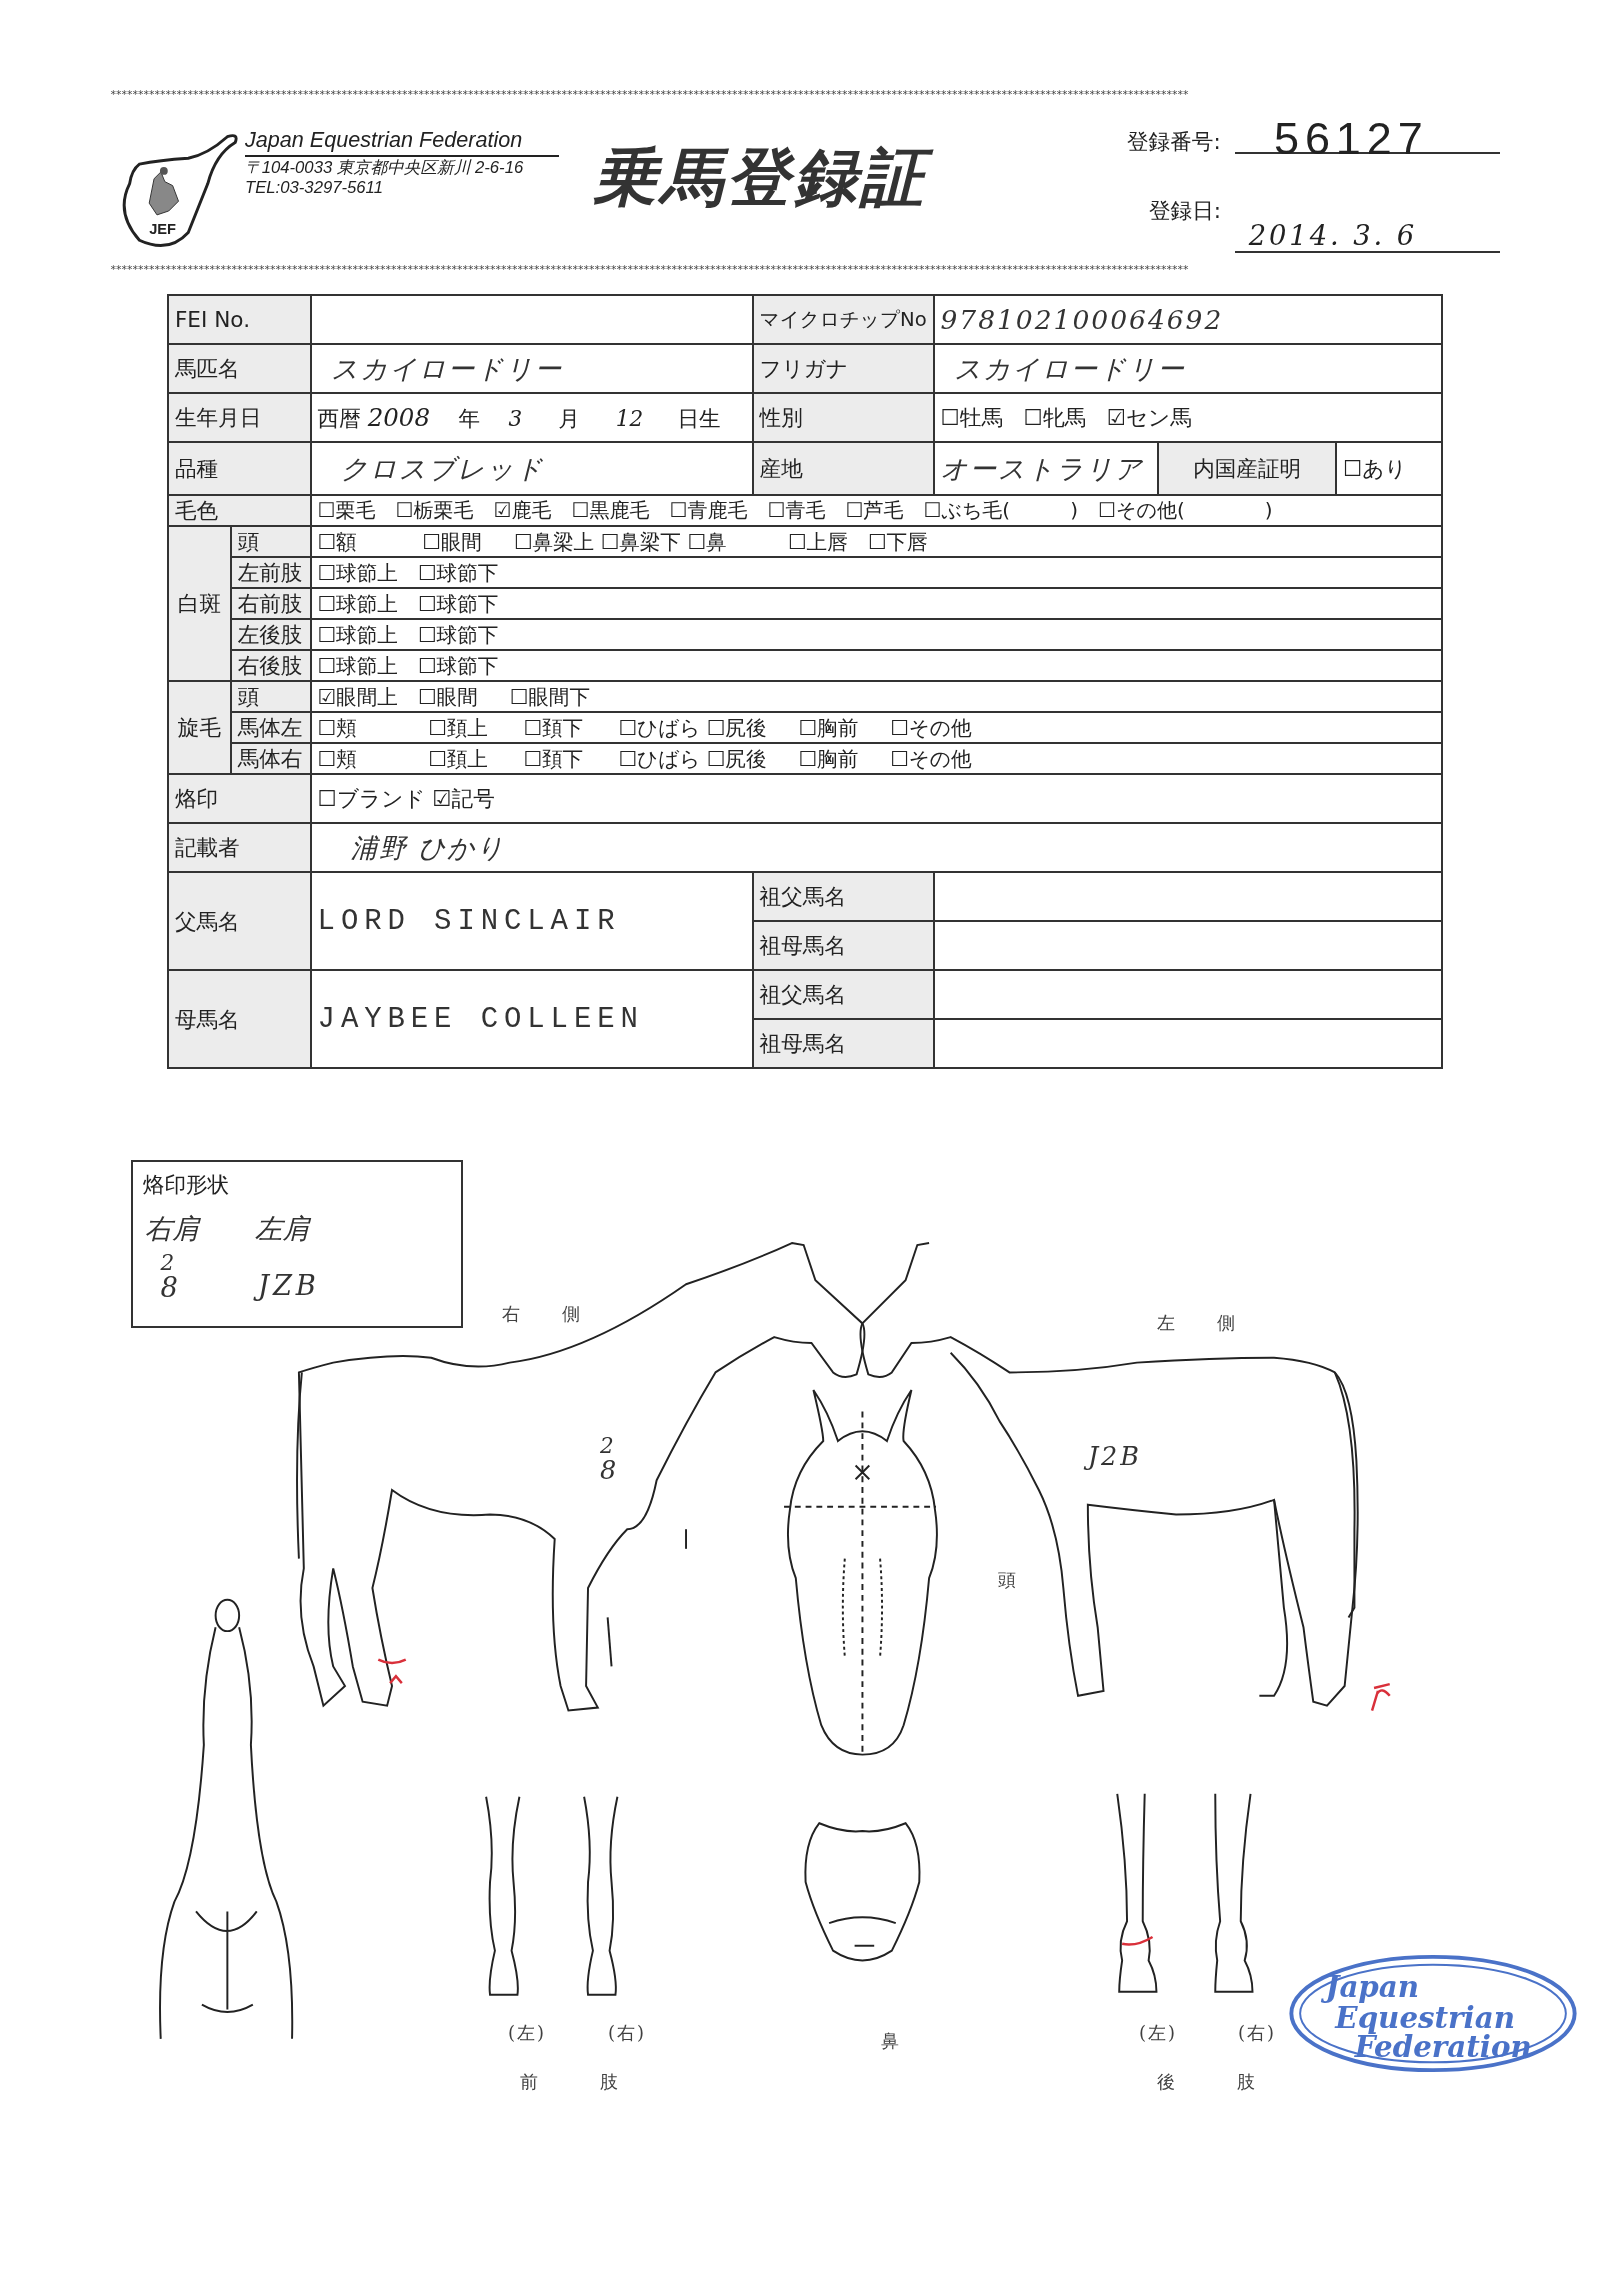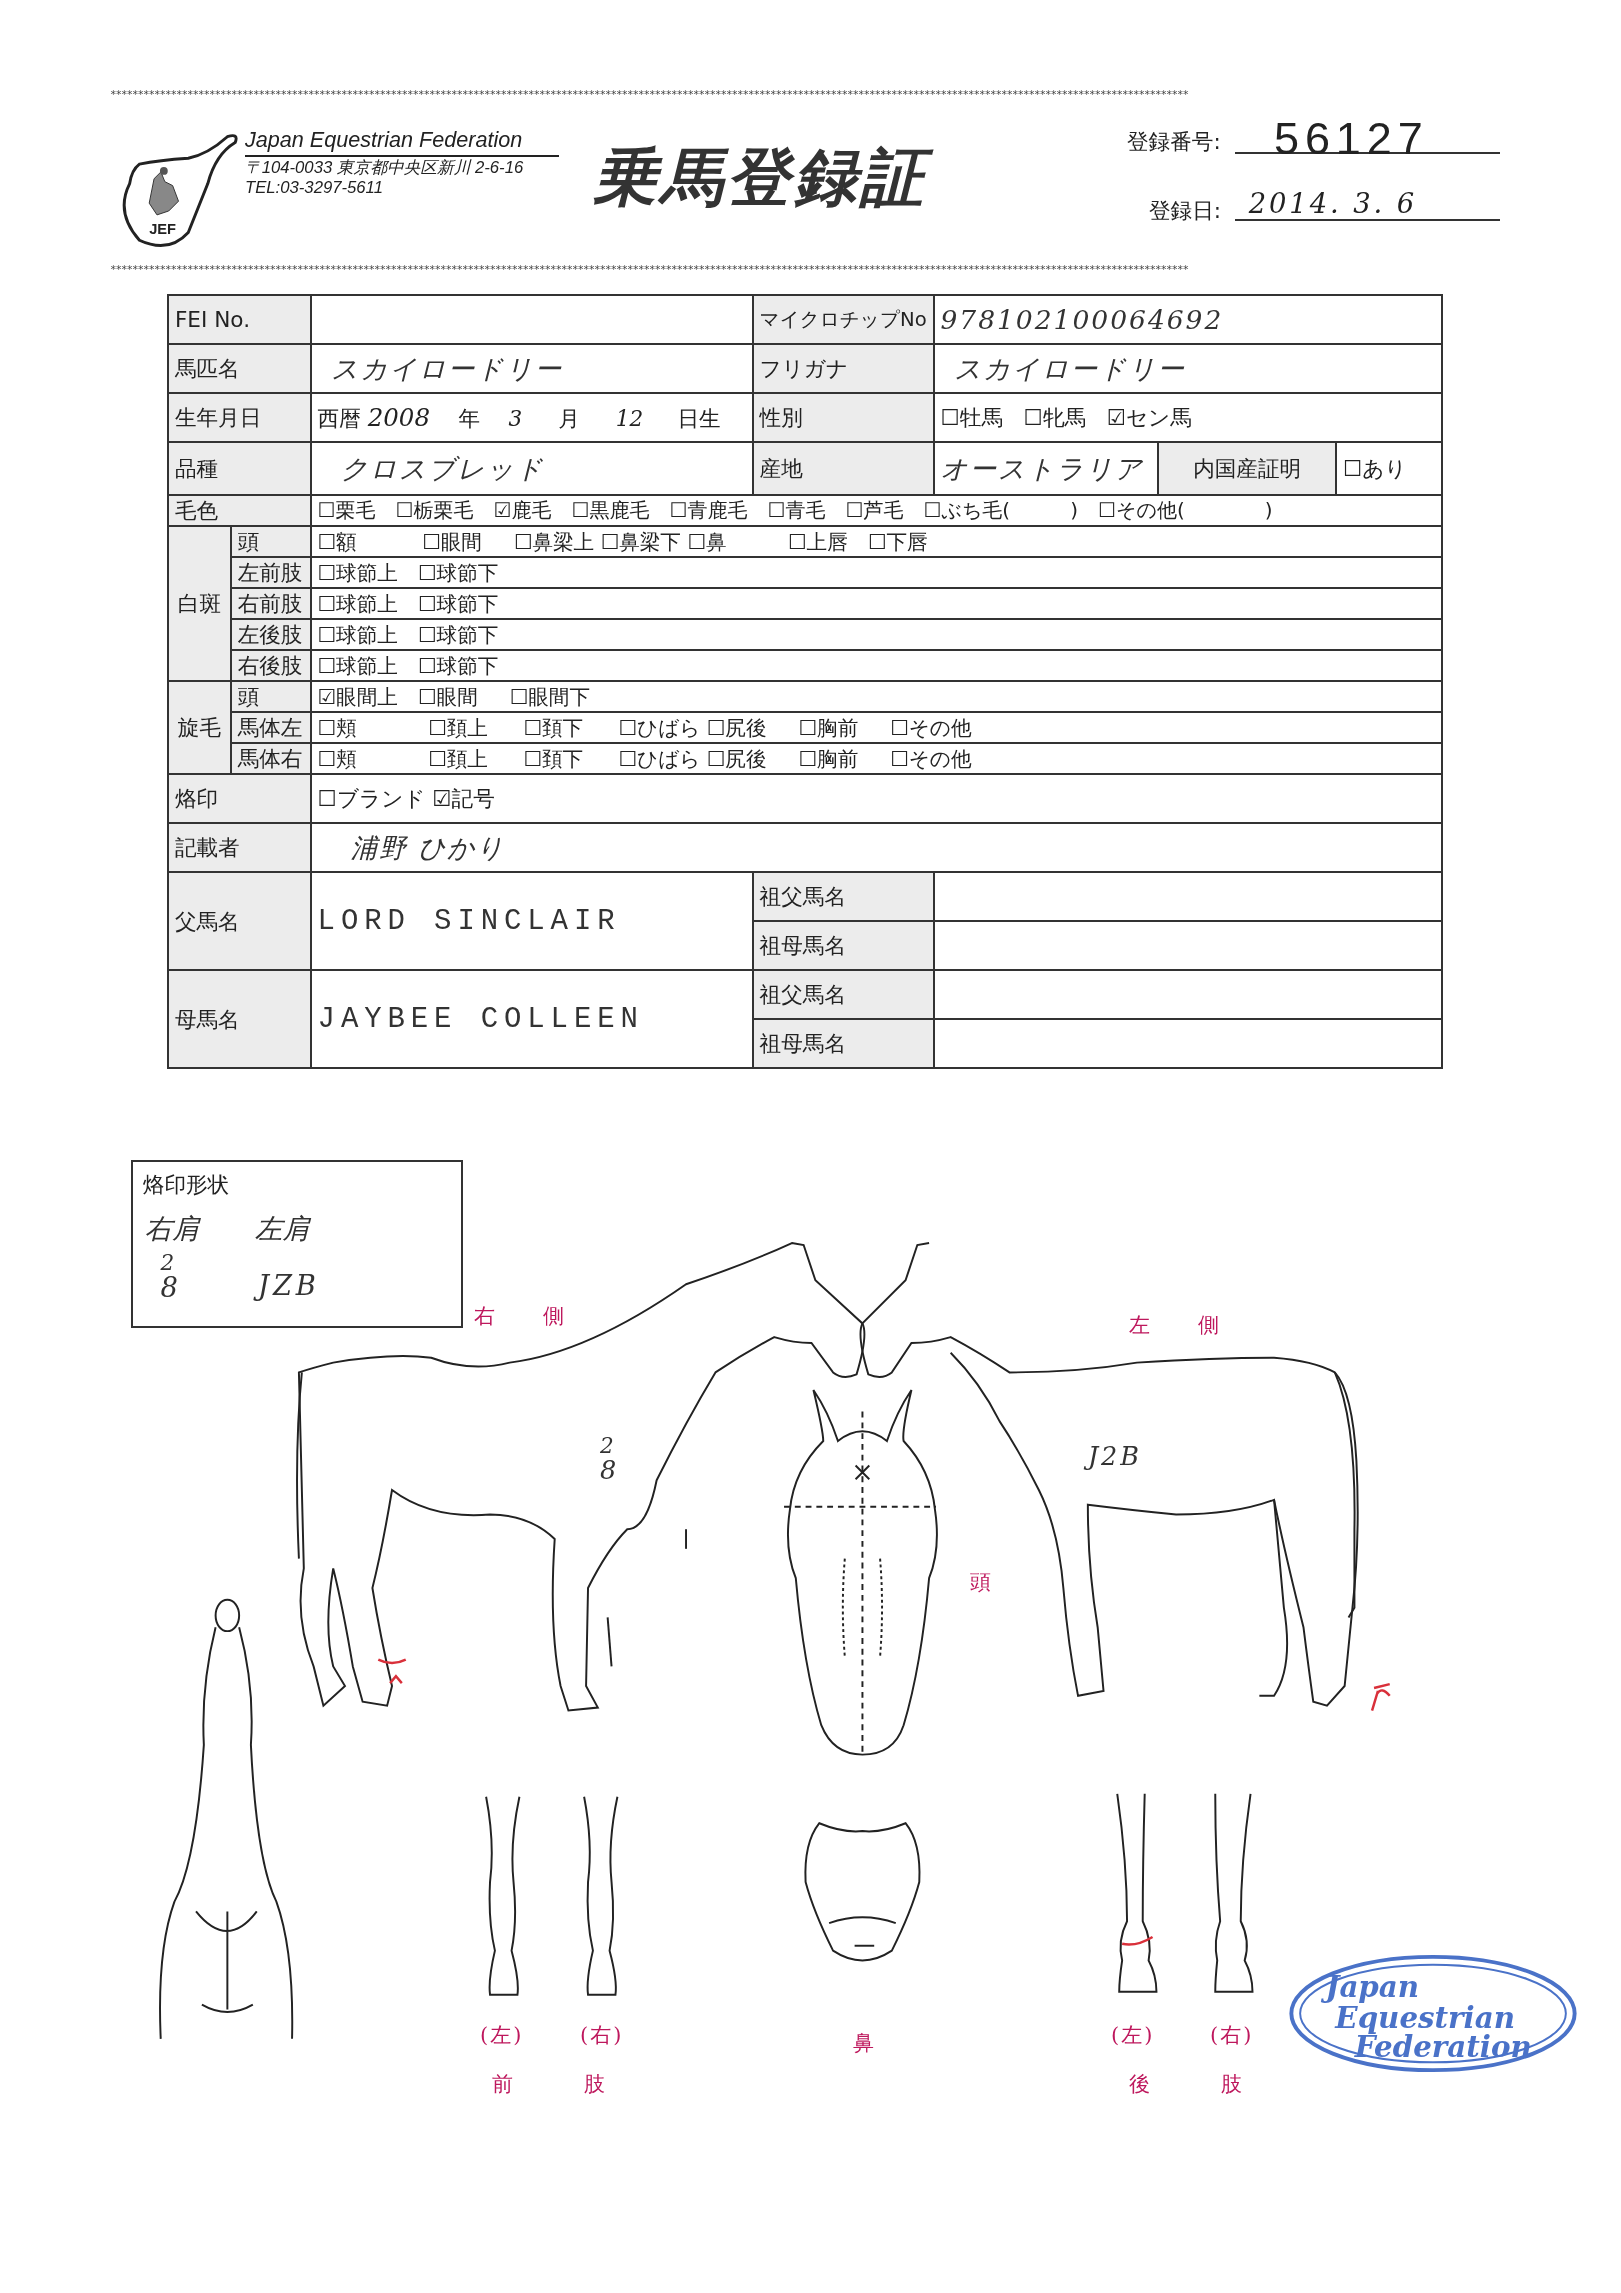--- a/index.html
+++ b/index.html
@@ -26,21 +26,21 @@
   td.lbl { background:#ececec; }
   td.hand { font-family:"DejaVu Serif", serif; font-style:italic; font-size:26.5px; color:#333; letter-spacing:2px; }
   td.hand-en { font-family:"Liberation Mono", monospace; font-size:29px; letter-spacing:5.9px; color:#333; padding-left:13.7px; }
   .cb { display:inline-block; margin-right:13.7px; }
   .cb .box { font-size:21.6px; }
   .section-v { text-align:center; }
 
   .brand-box { position:absolute; left:131px; top:1160px; width:332px; height:168px; border:2px solid #333; padding:7.8px 9.8px; box-sizing:border-box; }
   .brand-box .t { font-size:21.6px; }
   .brand-box .hand { font-family:"DejaVu Serif", serif; font-style:italic; font-size:27.4px; color:#333; position:absolute; }
-  .lbl-small { position:absolute; font-family:"DejaVu Serif", serif; font-size:21px; letter-spacing:2px; color:#be185d; }
+  .lbl-small { position:absolute; font-family:"DejaVu Serif", serif; font-size:18px; letter-spacing:2px; color:#404040;margin-left:28px; }
   .mark { position:absolute; font-family:"DejaVu Serif", serif; font-style:italic; font-size:25.5px; color:#333; }
   svg.diagram { position:absolute; left:0; top:0; }
   .stamp { position:absolute; left:1286px; top:1010px; }
 </style>
 </head>
 <body>
 
 <div class="stars" style="top:90px;">****************************************************************************************************************************************************************************************************</div>
 <div class="stars" style="top:265px;">****************************************************************************************************************************************************************************************************</div>
 
@@ -60,21 +60,21 @@
 </div>
 
 <div class="doc-title">乗馬登録証</div>
 
 <div class="reg reg-no">
   <span>登録番号:</span>
   <div class="val">56127</div>
 </div>
 <div class="reg reg-date" style="left:1149px;">
   <span>登録日:</span>
-  <div class="val" style="left:86px;">2014. 3. 6</div>
+  <div class="val" style="left:86px;margin-top:32px;">2014. 3. 6</div>
 </div>
 
 <table class="reg-table">
   <colgroup>
     <col style="width:63px">
       <col style="width:80px">
       <col style="width:443px">
     <col style="width:177px">
       <col style="width:225px">
       <col style="width:180px">

